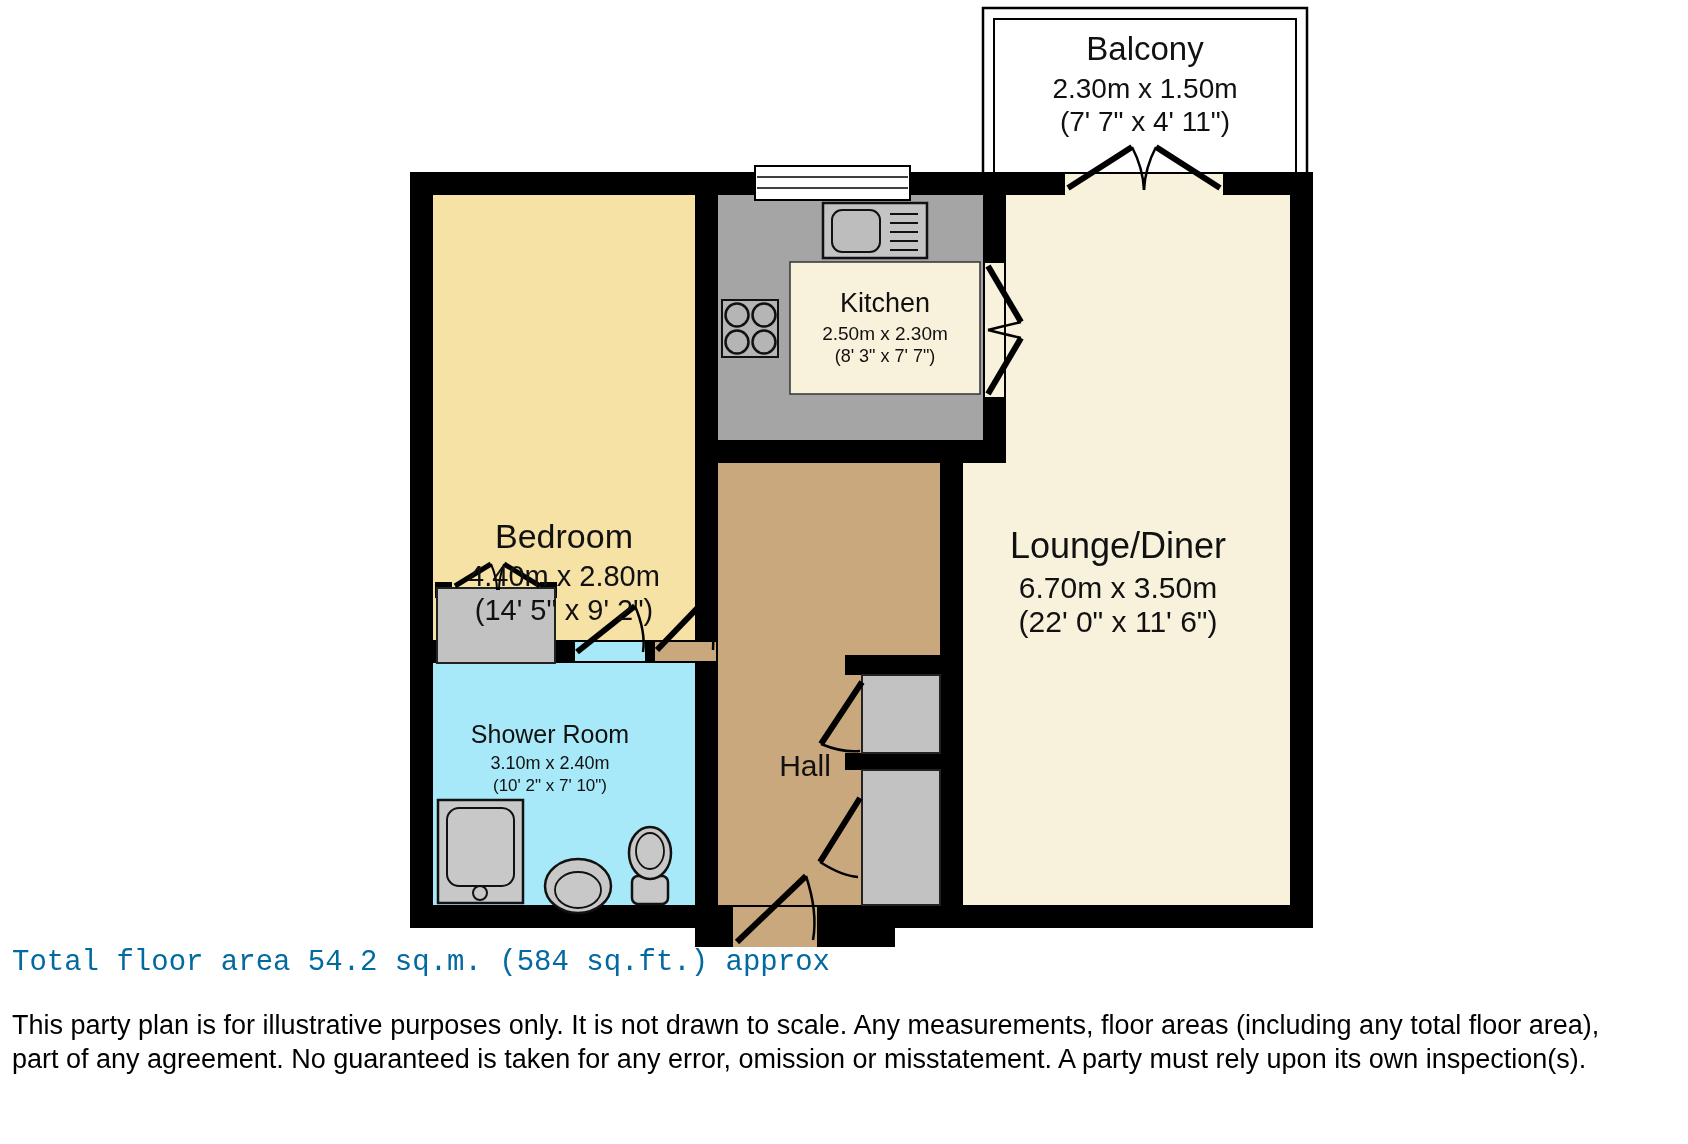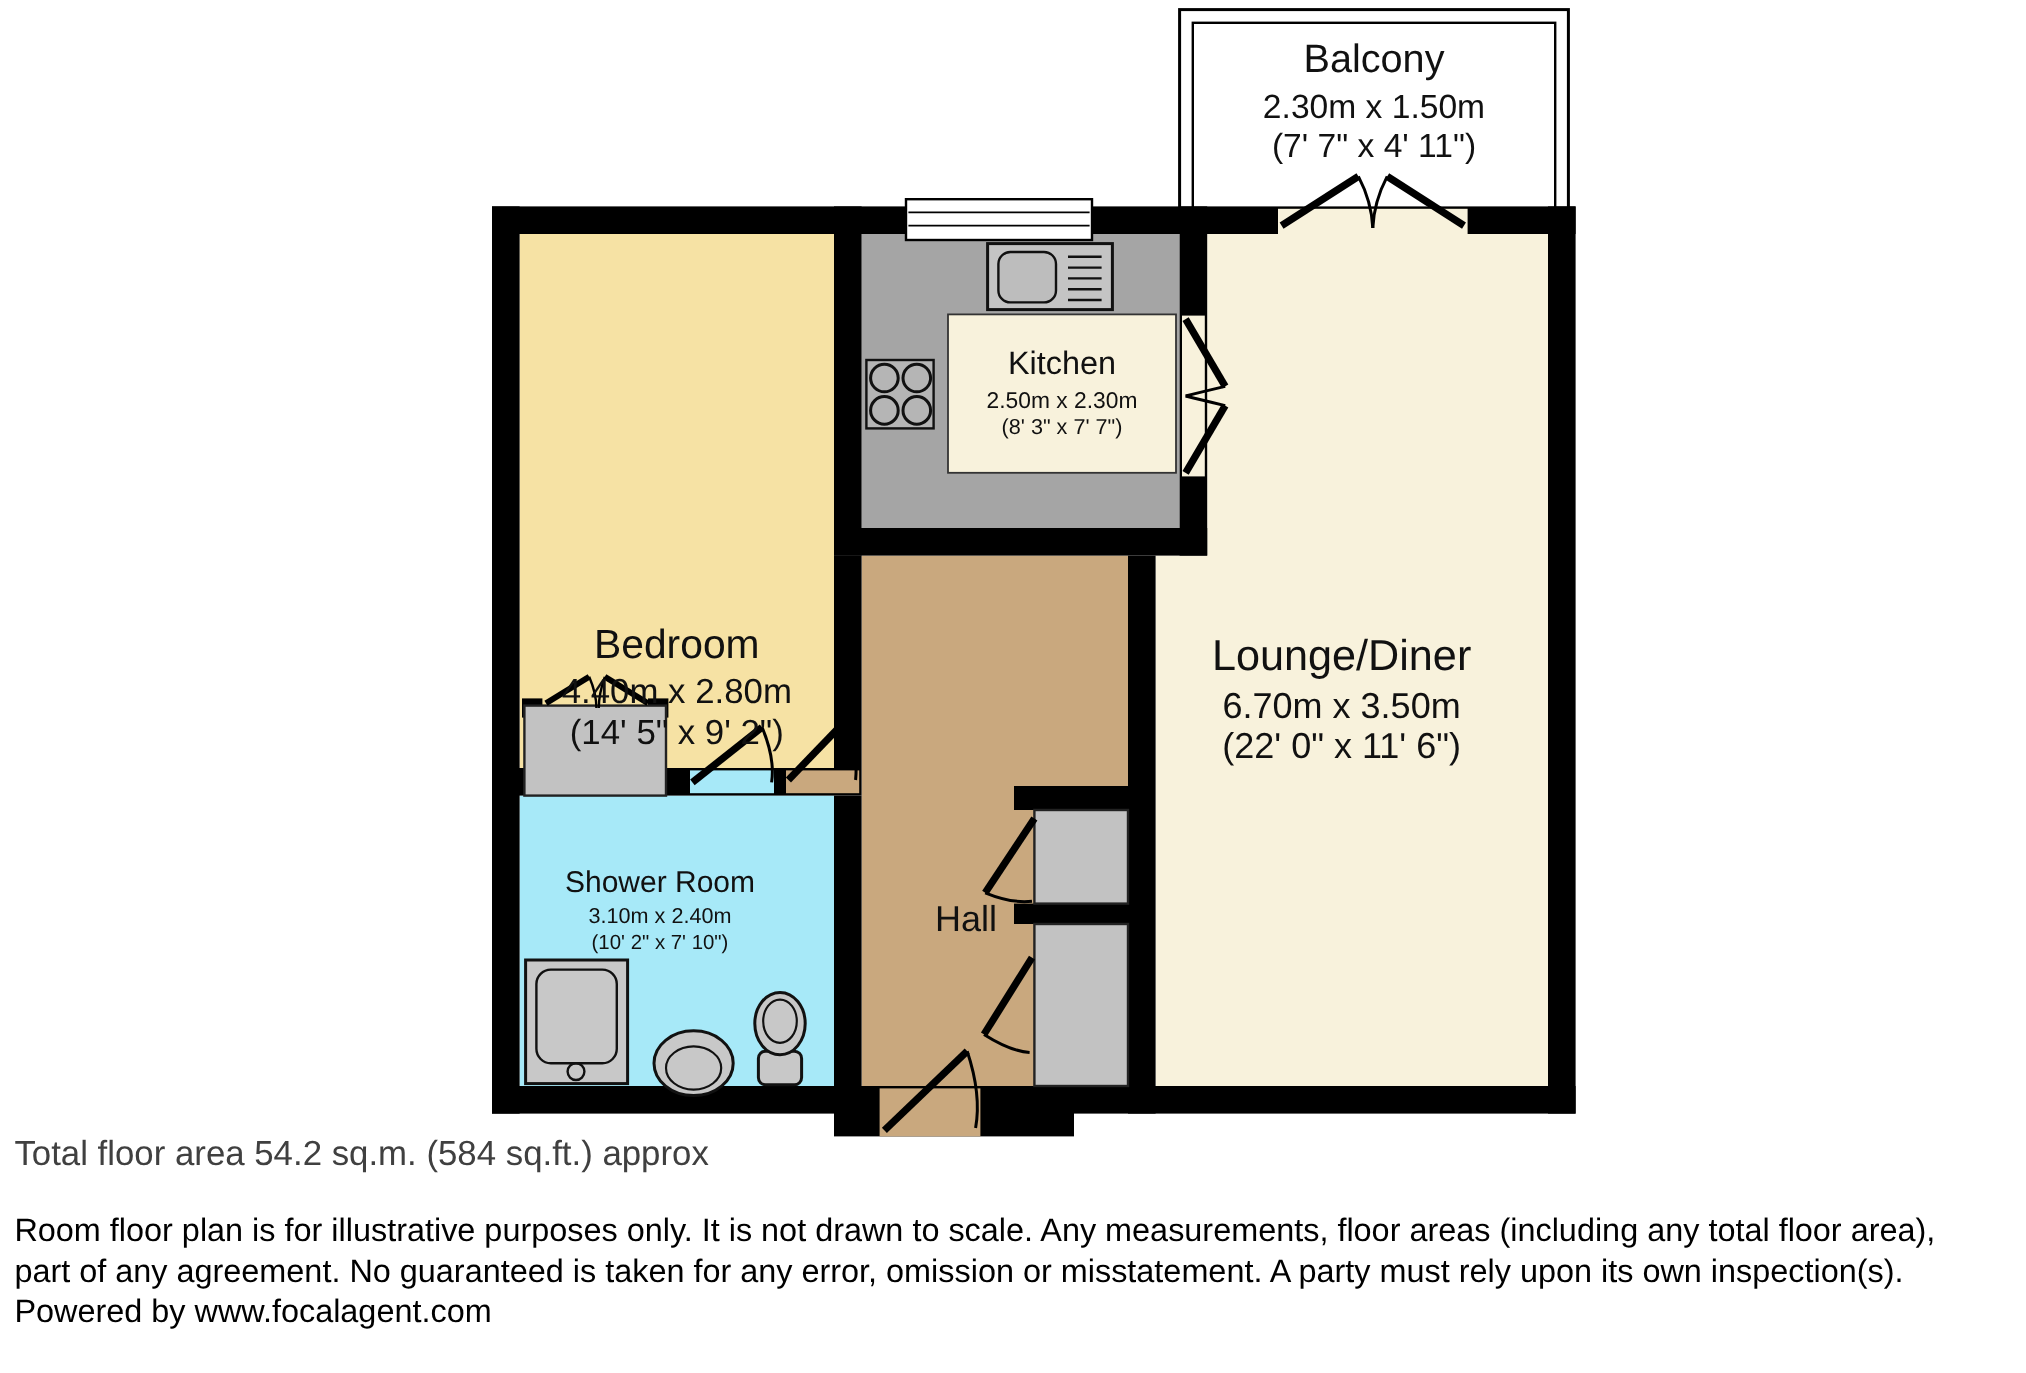--- a/index.html
+++ b/index.html
@@ -1,22 +1,22 @@
 <!DOCTYPE html>
 <html><head>
 <meta charset="utf-8">
 <style>
   html,body{margin:0;padding:0;background:#fff;}
   #stage{position:relative;width:1688px;height:1144px;background:#fff;overflow:hidden;
          font-family:"Liberation Sans", sans-serif;}
   #plan-svg{position:absolute;left:0;top:0;}
   .room-name{font-family:"Liberation Sans",sans-serif;fill:#111;}
   .room-dim{font-family:"Liberation Sans",sans-serif;fill:#111;}
-  #total-area{position:absolute;left:12px;top:946px;font-size:29px;color:#404040;
-              font-family:Liberation Sans, sans-serif;white-space:nowrap;text-align:center;}
+  #total-area{position:absolute;left:12px;top:946px;font-size:29px;color:#0369a1;
+              font-family:Liberation Mono, monospace;white-space:nowrap;text-align:center;}
   #disclaimer{position:absolute;left:12px;top:1008px;font-size:27px;line-height:34px;color:#000;
               font-family:"Liberation Sans",sans-serif;}
   #disclaimer div{white-space:nowrap;}
 </style>
 </head>
 <body>
 
 <div id="stage">
 
 <svg id="plan-svg" width="1688" height="1144" viewBox="0 0 1688 1144">
@@ -143,18 +143,17 @@
     <text x="550" y="769" font-size="18" class="room-dim">3.10m x 2.40m</text>
     <text x="550" y="791" font-size="17" class="room-dim">(10' 2" x 7' 10")</text>
 
     <text x="805" y="776" font-size="30" class="room-name">Hall</text>
   </g>
 </svg>
 
 <div id="total-area">Total floor area 54.2 sq.m. (584 sq.ft.) approx</div>
 
 <div id="disclaimer">
-  <div>Room floor plan is for illustrative purposes only. It is not drawn to scale. Any measurements, floor areas (including any total floor area),</div>
+  <div>This party plan is for illustrative purposes only. It is not drawn to scale. Any measurements, floor areas (including any total floor area),</div>
   <div>part of any agreement. No guaranteed is taken for any error, omission or misstatement. A party must rely upon its own inspection(s).</div>
-  <div>Powered by www.focalagent.com</div>
 </div>
 
 </div>
 
 </body></html>

